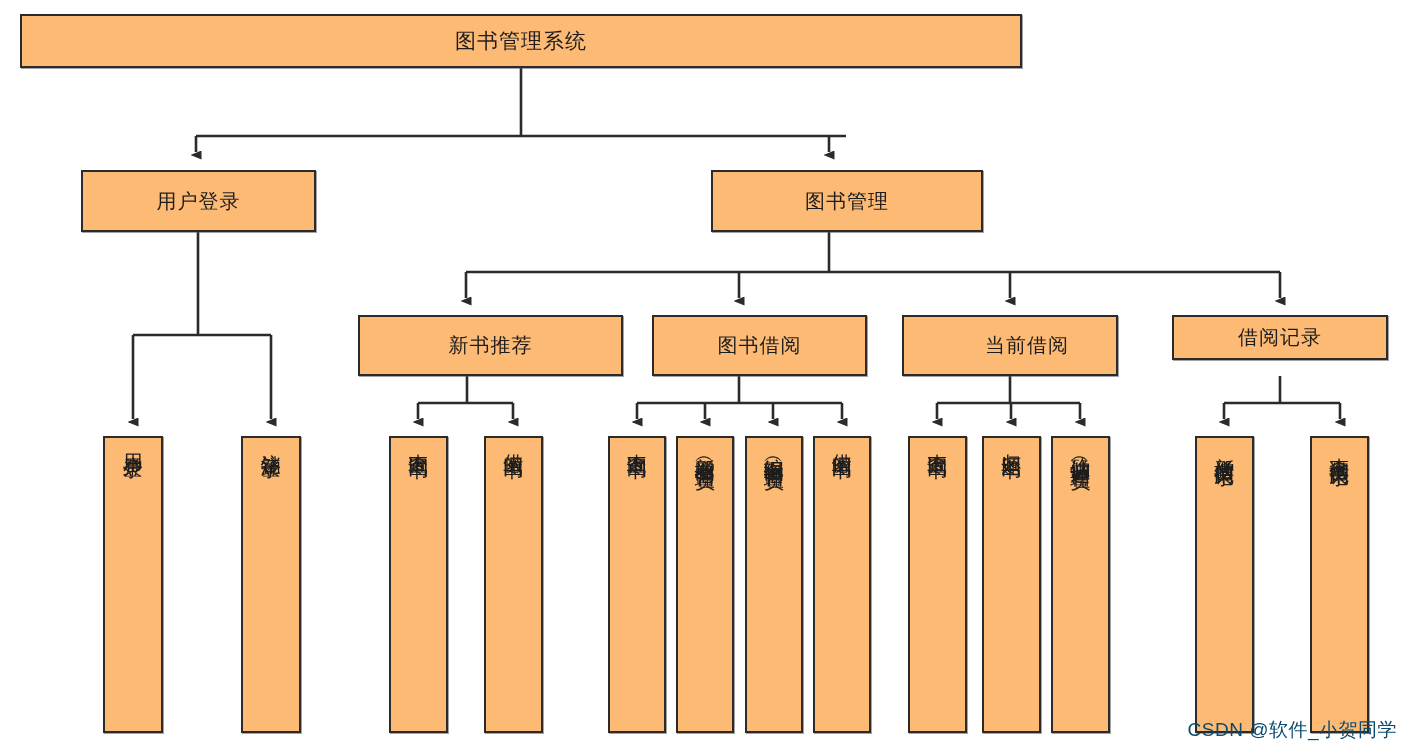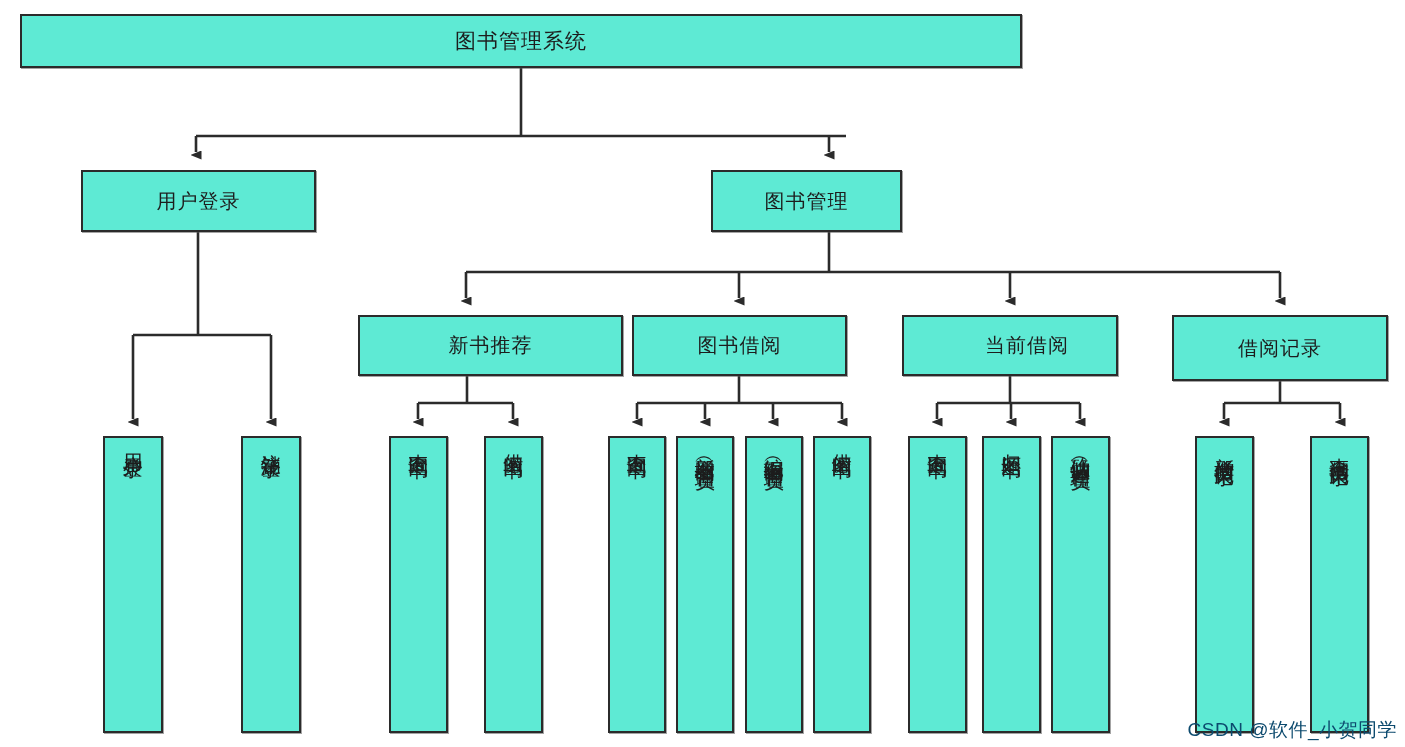--- a/index.html
+++ b/index.html
@@ -7,21 +7,21 @@
     width:1405px;height:747px;
     background:#ffffff;
     font-family:"Liberation Sans","DejaVu Sans",sans-serif;
     overflow:hidden;
   }
   #stage{position:relative;width:1405px;height:747px;background:#fff;}
   svg#wires{position:absolute;left:0;top:0;width:1405px;height:747px;pointer-events:none;}
 
   .node{
     position:absolute;
-    background:#5eead4;
+    background:#fdba74;
     border:2px solid #2b2b2b;
     box-sizing:border-box;
     box-shadow:1px 1px 0 rgba(90,90,90,.55);
     display:flex;
     align-items:center;
     justify-content:center;
   }
   .node .lbl{
     color:#1d1d1d;
     font-size:20px;
@@ -120,34 +120,34 @@
     </g>
   </svg>
 
   <div class="node root" style="left:20px;top:14px;width:1002px;height:54px;">
     <span class="lbl">图书管理系统</span>
   </div>
 
   <div class="node lvl2" style="left:81px;top:170px;width:235px;height:62px;">
     <span class="lbl">用户登录</span>
   </div>
-  <div class="node lvl2" style="left:711px;top:170px;width:191px;height:62px;">
+  <div class="node lvl2" style="left:711px;top:170px;width:272px;height:62px;">
     <span class="lbl">图书管理</span>
   </div>
 
   <div class="node lvl2" style="left:358px;top:315px;width:265px;height:61px;">
     <span class="lbl">新书推荐</span>
   </div>
-  <div class="node lvl2" style="left:632px;top:315px;width:215px;height:61px;">
+  <div class="node lvl2" style="left:652px;top:315px;width:215px;height:61px;">
     <span class="lbl">图书借阅</span>
   </div>
   <div class="node lvl2" style="left:902px;top:315px;width:216px;height:61px;padding-left:34px;">
     <span class="lbl">当前借阅</span>
   </div>
-  <div class="node lvl2" style="left:1172px;top:315px;width:216px;height:66px;">
+  <div class="node lvl2" style="left:1172px;top:315px;width:216px;height:45px;">
     <span class="lbl">借阅记录</span>
   </div>
 
   <div class="node leaf" style="left:103px;top:436px;width:60px;height:297px;">
     <span class="lbl">用户登录</span>
   </div>
   <div class="node leaf" style="left:241px;top:436px;width:60px;height:297px;">
     <span class="lbl">注销登录</span>
   </div>
 

